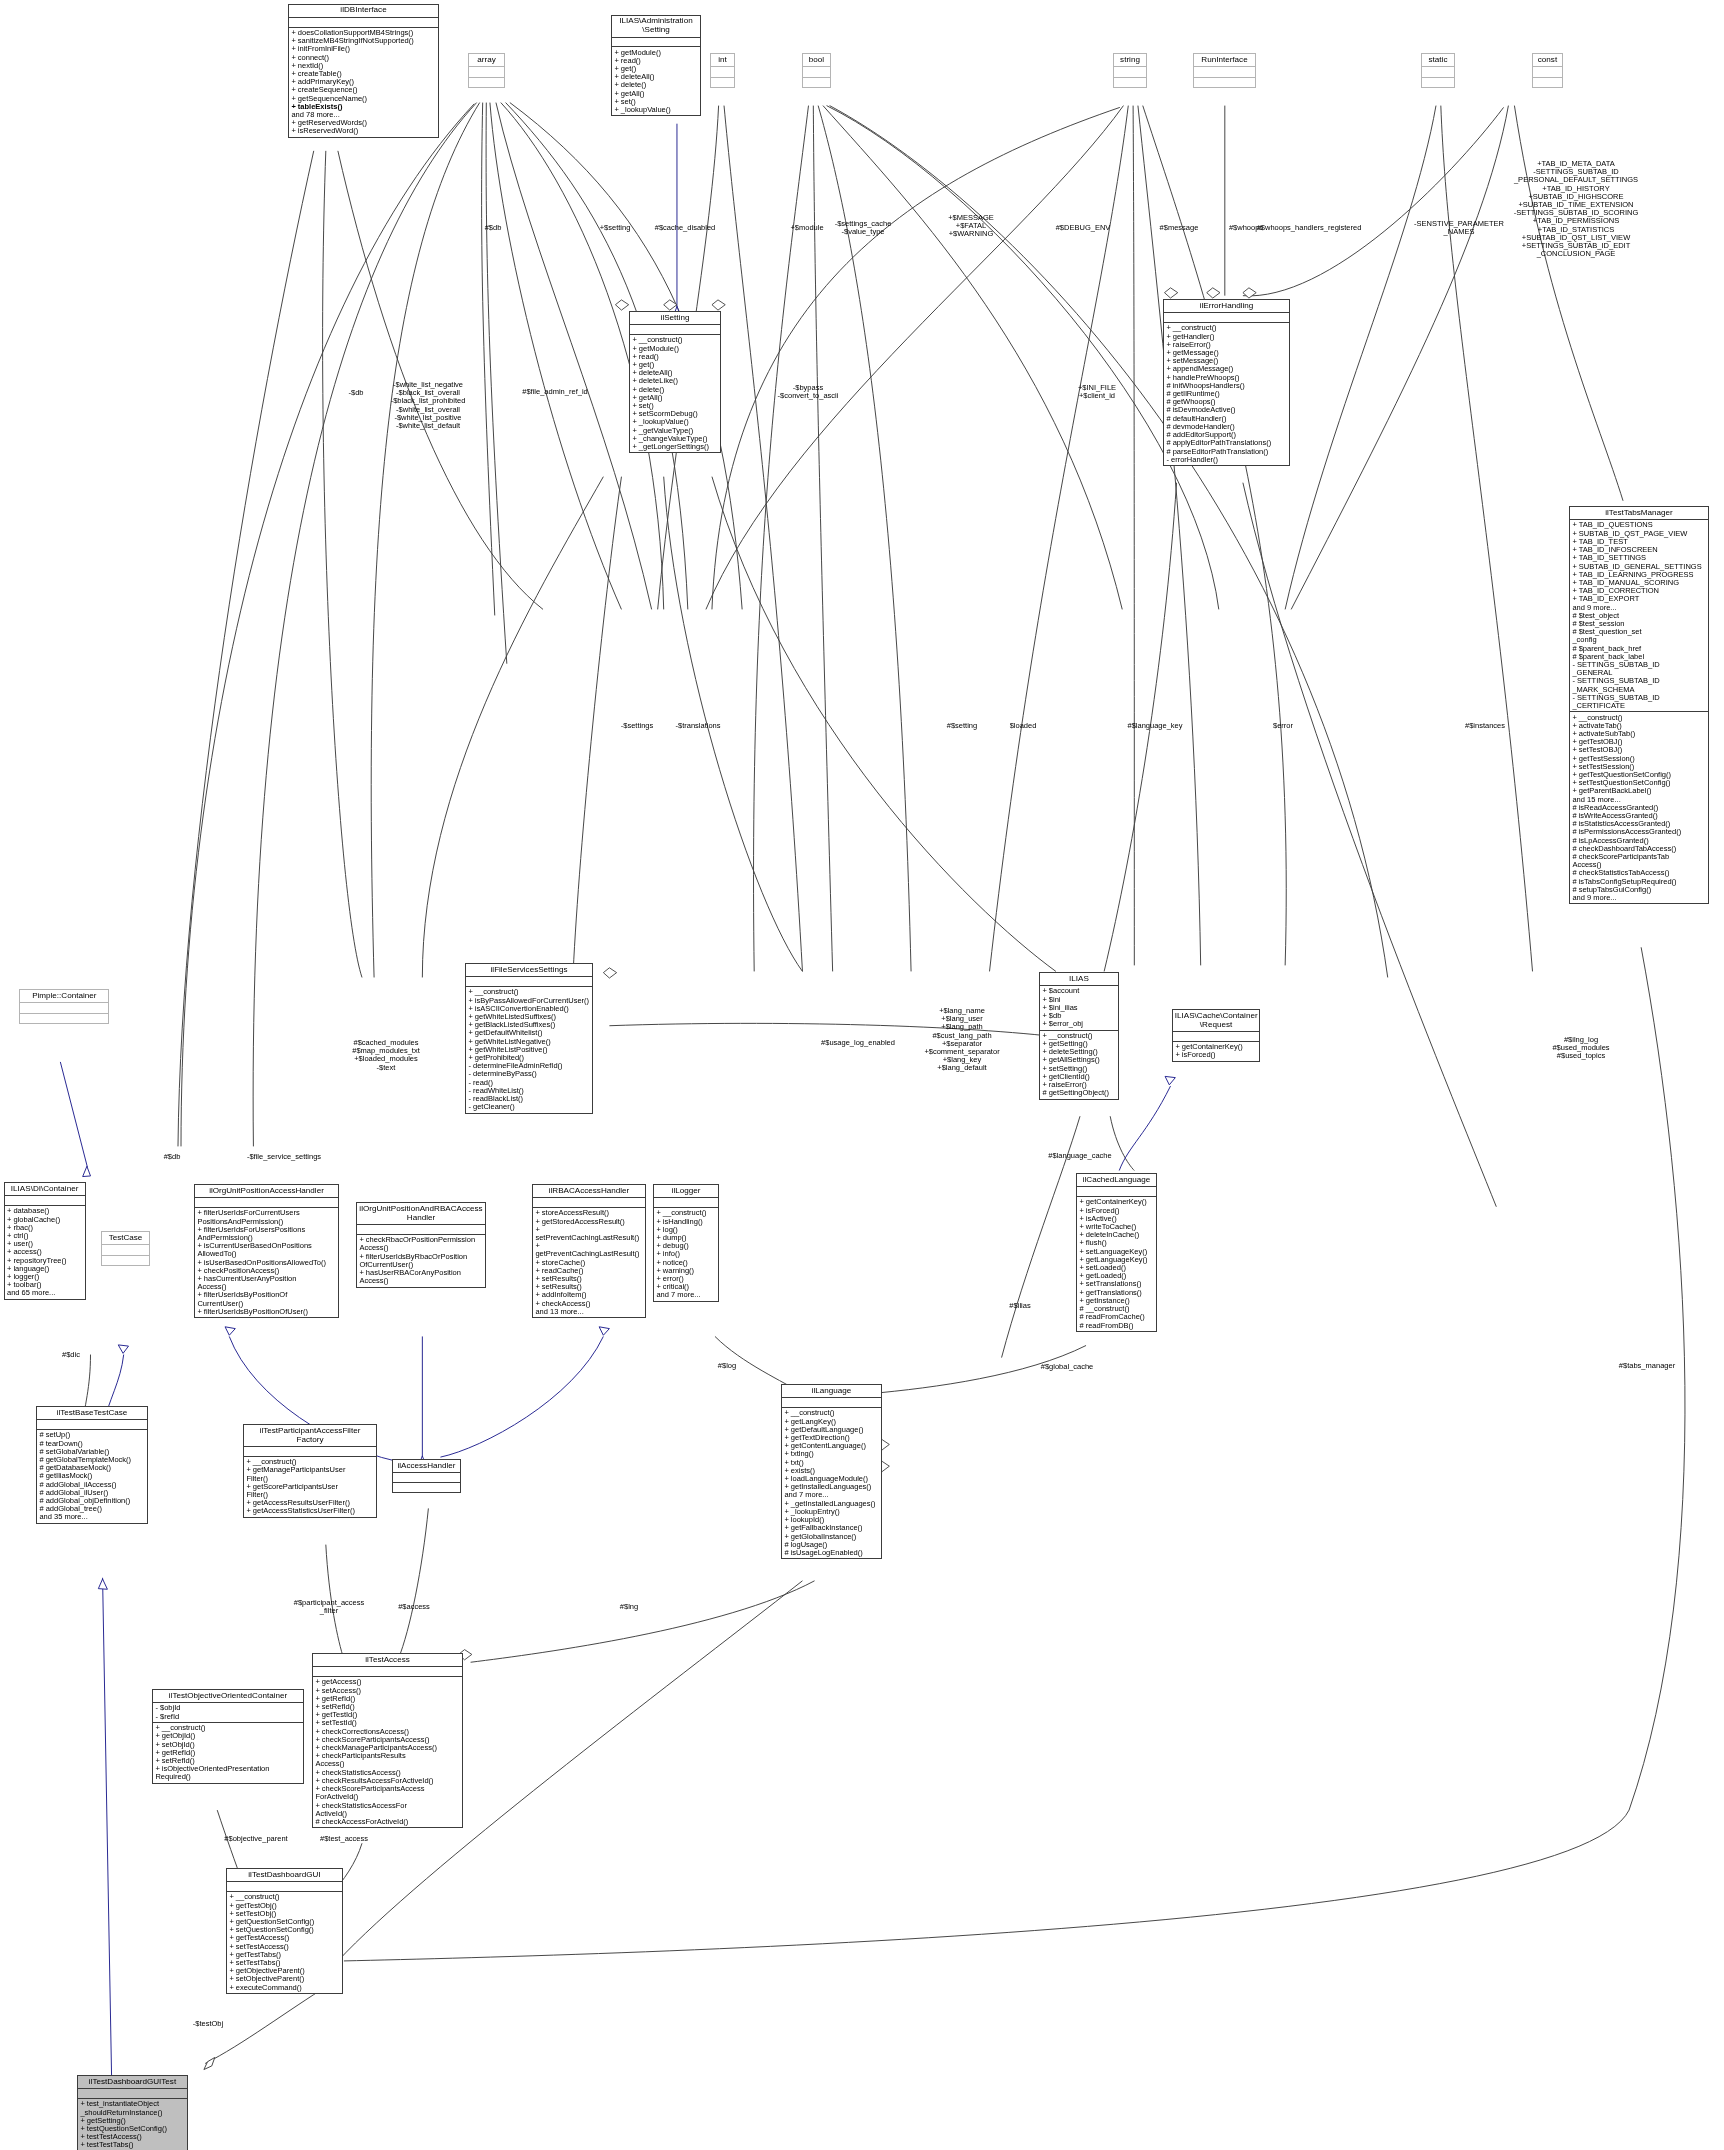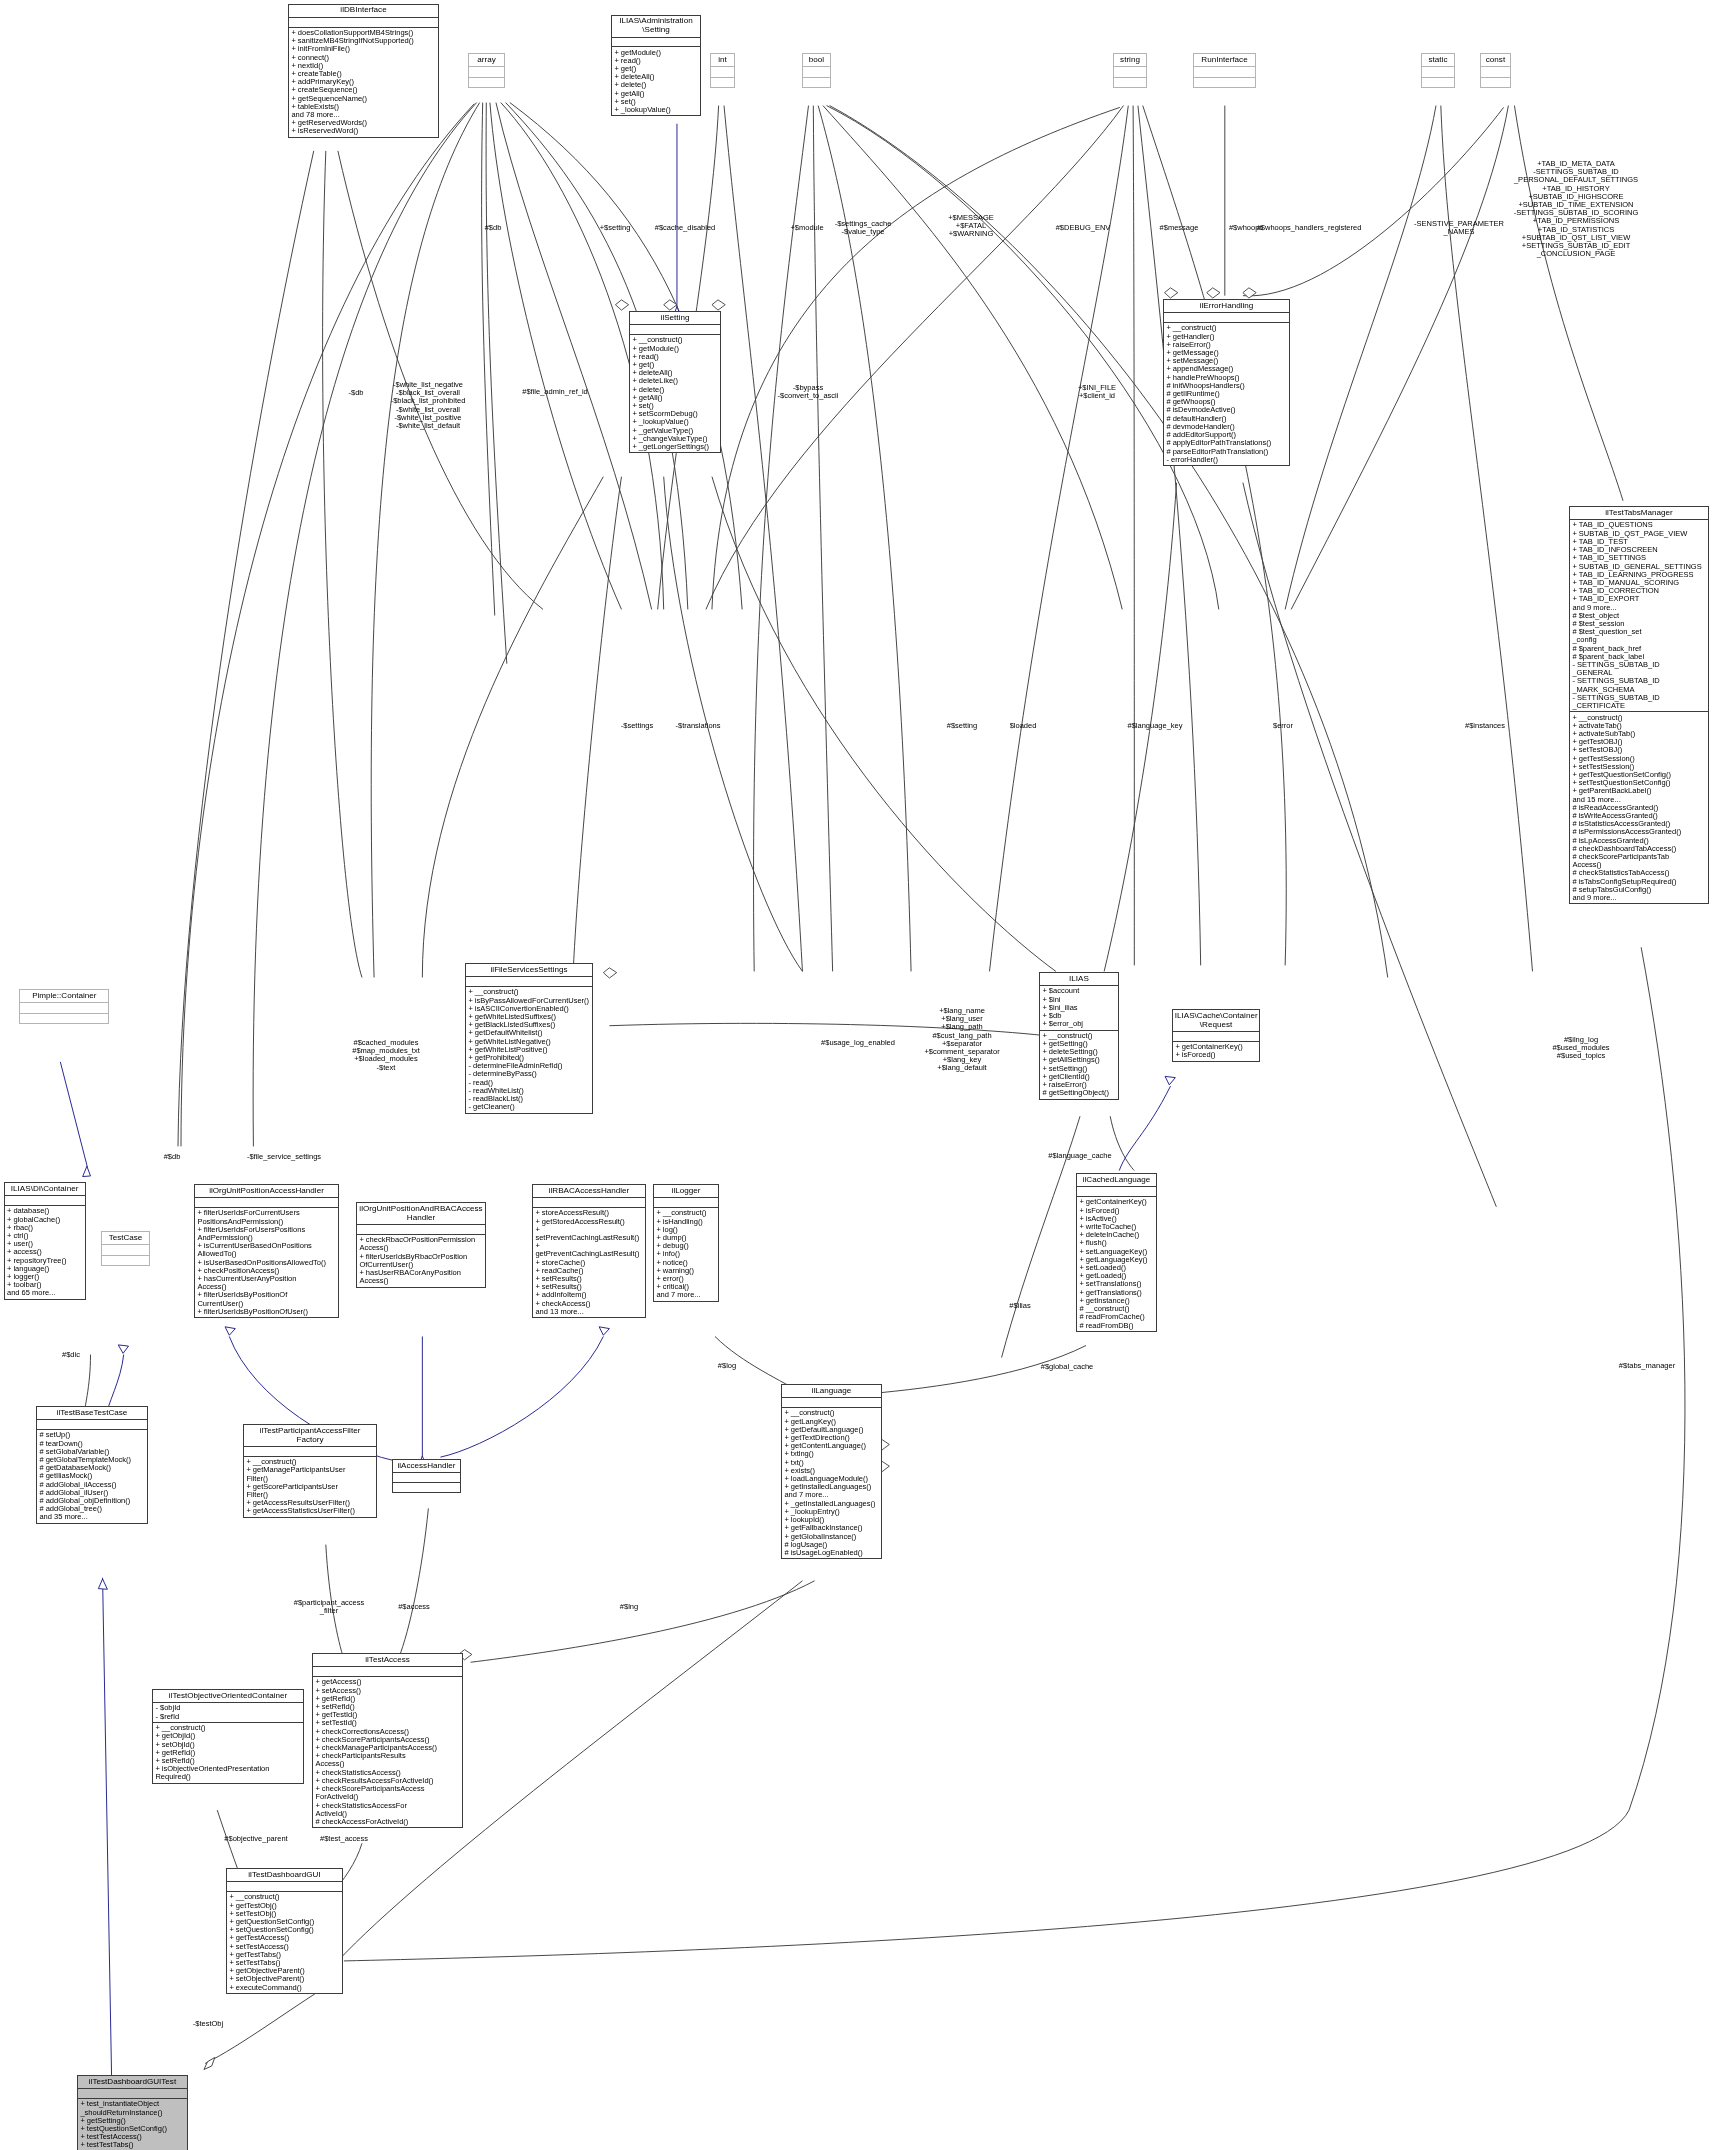--- a/index.html
+++ b/index.html
@@ -159,21 +159,21 @@
     <div class="ops">
         <div style="white-space: pre-line;">+ doesCollationSupportMB4Strings()</div>
         <div style="white-space: pre-line;">+ sanitizeMB4StringIfNotSupported()</div>
         <div style="white-space: pre-line;">+ initFromIniFile()</div>
         <div style="white-space: pre-line;">+ connect()</div>
         <div style="white-space: pre-line;">+ nextId()</div>
         <div style="white-space: pre-line;">+ createTable()</div>
         <div style="white-space: pre-line;">+ addPrimaryKey()</div>
         <div style="white-space: pre-line;">+ createSequence()</div>
         <div style="white-space: pre-line;">+ getSequenceName()</div>
-        <div style="white-space: pre-line;">+ tableExists()</div>
+        <div style="white-space: pre-line; font-weight: bold;">+ tableExists()</div>
         <div style="white-space: pre-line;">and 78 more...</div>
         <div style="white-space: pre-line;">+ getReservedWords()</div>
         <div style="white-space: pre-line;">+ isReservedWord()</div>
       </div>
   </div>
 
   <div class="node thin" style="left:468px;top:53px;width:37px;">
     <div class="title">array</div>
     <div class="attrs empty-row"></div>
     <div class="ops empty-row"></div>
@@ -218,21 +218,21 @@
     <div class="attrs empty-row"></div>
     <div class="ops empty-row"></div>
   </div>
 
   <div class="node thin" style="left:1421px;top:53px;width:34px;">
     <div class="title">static</div>
     <div class="attrs empty-row"></div>
     <div class="ops empty-row"></div>
   </div>
 
-  <div class="node thin" style="left:1480px;top:53px;width:31px;">
+  <div class="node thin" style="left:1532px;top:53px;width:31px;">
     <div class="title">const</div>
     <div class="attrs empty-row"></div>
     <div class="ops empty-row"></div>
   </div>
 
   <div class="node" style="left:629px;top:311px;width:92px;">
     <div class="title">ilSetting</div>
     <div class="attrs empty-row"></div>
     <div class="ops">
         <div style="white-space: pre-line;">+ __construct()</div>

